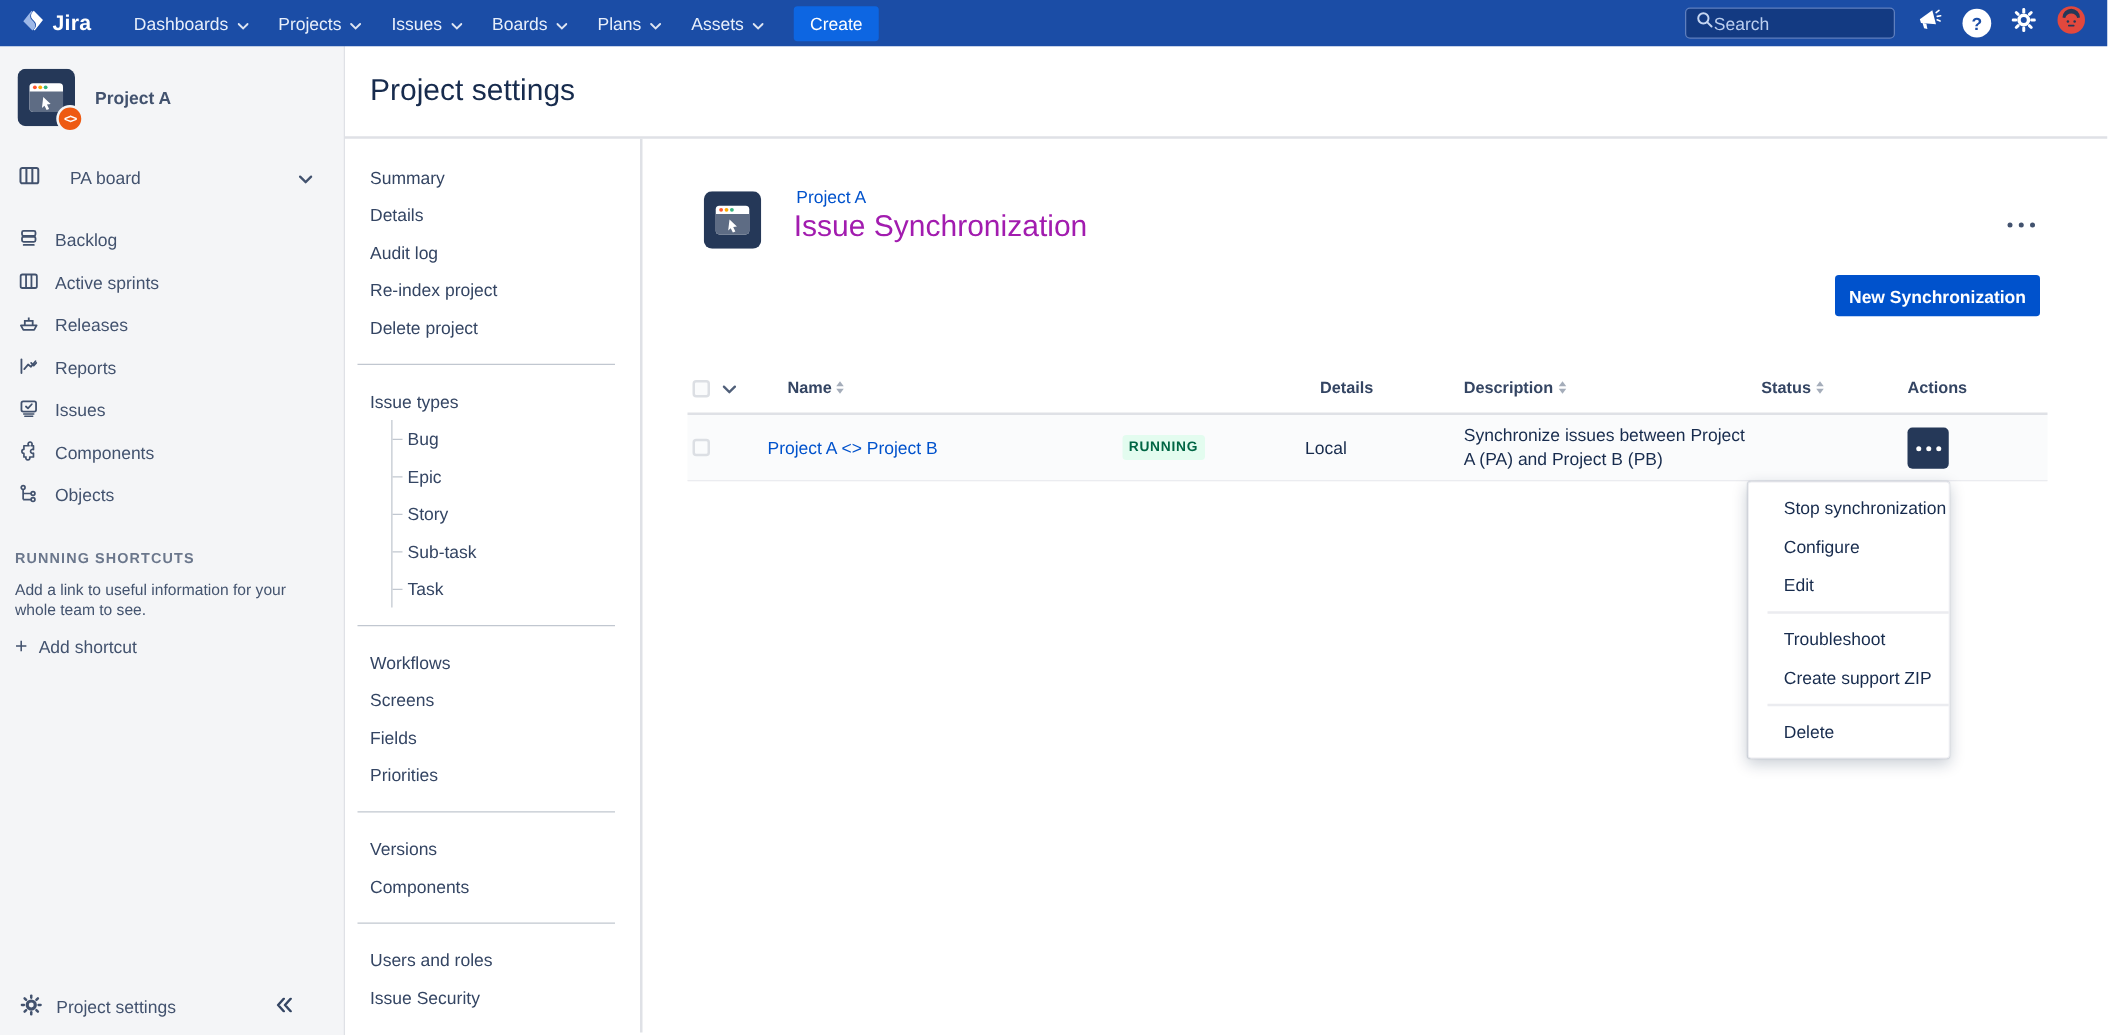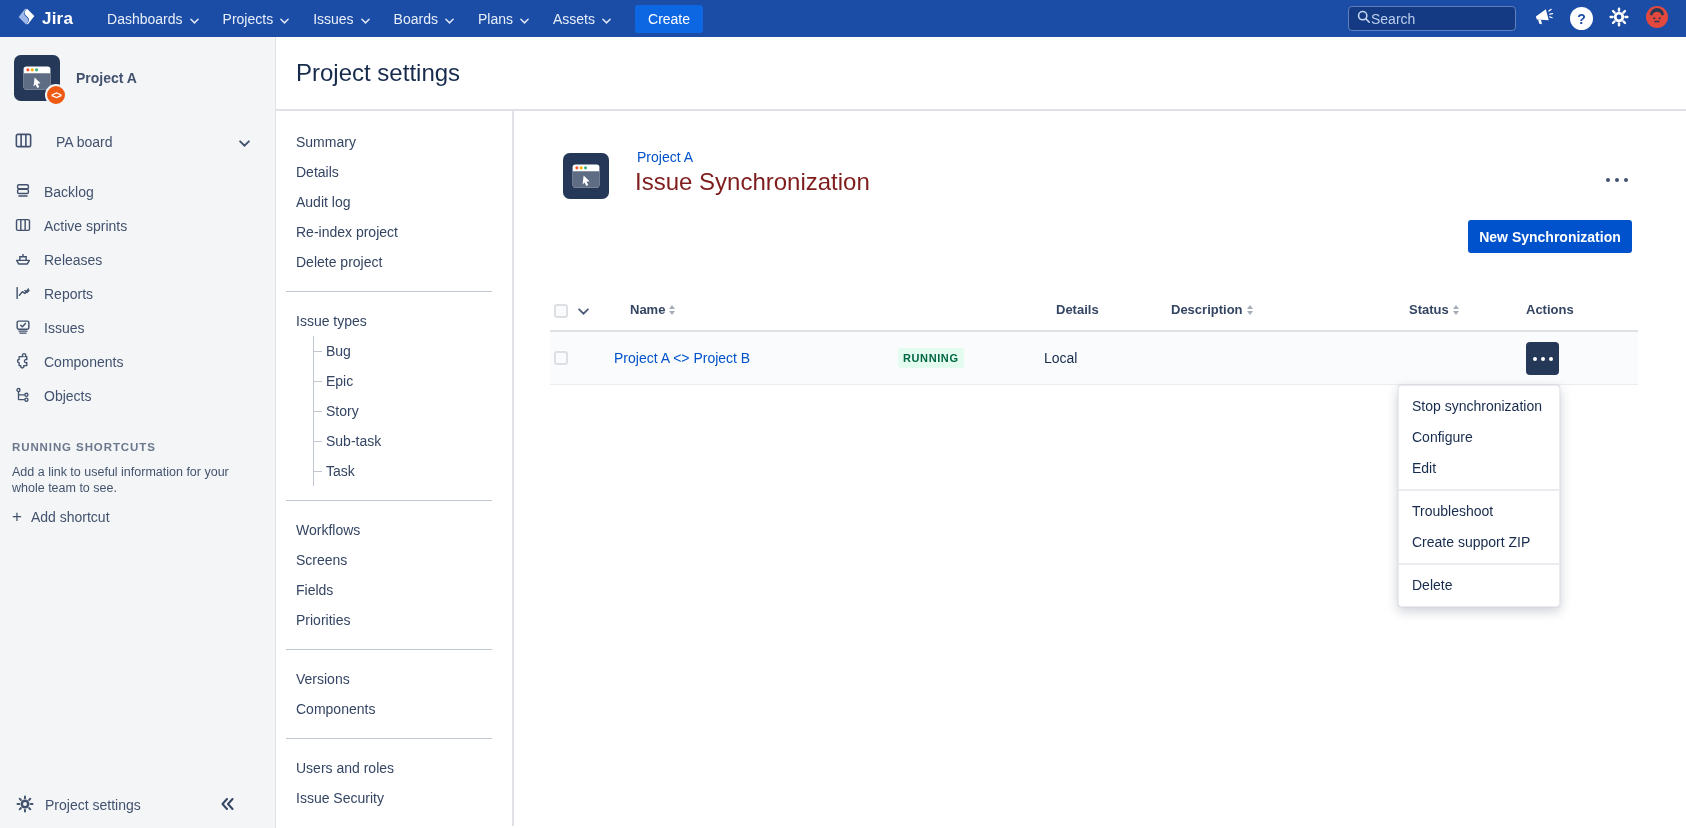--- a/index.html
+++ b/index.html
@@ -49,21 +49,21 @@
   .snav-item { font-size:14px; color:#344563; line-height:30px; }
   .nav-divider { height:1px; background:#C1C7D0; margin:14px 20px 14px -10px; }
   .tree { margin-left:17px; border-left:1px solid #C1C7D0; }
   .tree .snav-item { position:relative; padding-left:12px; }
   .tree .snav-item::before { content:""; position:absolute; left:0; top:50%; width:8px; height:1px; background:#C1C7D0; }
 
   
   #main { position:relative; flex:1; }
   .crumb-avatar { position:absolute; left:49px; top:42px; width:46px; height:46px; }
   .breadcrumb { position:absolute; left:123px; top:38px; font-size:14px; color:#0052CC; }
-  .page-title { position:absolute; left:121px; top:57px; font-size:24px; font-weight:500; color:#7f1d1d;text-align:right; }
+  .page-title { position:absolute; left:121px; top:57px; font-size:24px; font-weight:500; color:#a21caf;text-align:right; }
   .more-btn { position:absolute; left:1080px; top:56px; width:46px; height:26px; display:flex; align-items:center; justify-content:center; gap:5px; border-radius:3px; }
   .more-btn .dot { width:4px; height:4px; border-radius:50%; background:#42526E; }
   .new-sync-btn { position:absolute; left:954px; top:109px; width:164px; height:33px; background:#0052CC; color:#fff; border:none; border-radius:3px; font-size:14px; font-weight:700; font-family:"Liberation Sans",sans-serif; }
 
   .table-head { position:absolute; left:36px; top:182px; width:1088px; height:39px; border-bottom:2px solid #DFE1E6; }
   .th { position:absolute; top:9px; font-size:13px; font-weight:700; color:#344563; display:flex; align-items:center; gap:4px; }
   .sorter { display:inline-flex; flex-direction:column; gap:2px; }
   .sorter .up { width:0; height:0; border-left:3.5px solid transparent; border-right:3.5px solid transparent; border-bottom:4px solid #A5ADBA; }
   .sorter .dn { width:0; height:0; border-left:3.5px solid transparent; border-right:3.5px solid transparent; border-top:4px solid #A5ADBA; }
   .checkbox { width:14px; height:14px; border:2px solid #DCDFE4; border-radius:3px; background:#FAFBFC; }
@@ -71,21 +71,21 @@
   .table-row { position:absolute; left:36px; top:221px; width:1088px; height:53px; background:#FAFBFC; border-bottom:1px solid #EBECF0; }
   .cell-check { position:absolute; left:4px; top:19px; }
   .cell-name { position:absolute; left:64px; top:18px; font-size:14px; color:#0052CC; }
   .cell-details { position:absolute; left:494px; top:18px; font-size:14px; color:#172B4D; }
   .cell-desc { position:absolute; left:621px; top:7px; width:236px; font-size:14px; line-height:19px; color:#172B4D; }
   .status-badge { position:absolute; left:348px; top:16px; background:#E3FCEF; color:#006644; font-size:11px; font-weight:700; letter-spacing:.6px; padding:4px 5px; border-radius:3px; }
   .actions-btn { position:absolute; left:976px; top:10px; width:33px; height:33px; background:#253858; border:none; border-radius:4px; display:flex; align-items:center; justify-content:center; gap:4px; }
   .actions-btn .dot { width:4px; height:4px; border-radius:50%; background:#fff; }
 
   .context-menu { position:absolute; left:884px; top:274px; width:162px; background:#fff; border:1px solid #EBECF0; border-radius:3px; box-shadow:0 4px 12px rgba(9,30,66,.22), 0 0 1px rgba(9,30,66,.25); z-index:30; }
-  .menu-group { padding:5px 0; }
+  .menu-group { padding:5px 0;margin-left:15px; }
   .menu-group + .menu-group { border-top:2px solid #EBECF0; }
   .menu-item { height:31px; line-height:31px; padding:0 13px; font-size:14px; color:#172B4D; white-space:nowrap; }
 </style>
 </head>
 <body>
 
 <header id="topnav">
   <div class="nav-left">
     <div class="logo clickable">
       <span>
@@ -418,20 +418,21 @@
         </div>
         <div class="th" style="left:976px;">
           <span>Actions</span>
         </div>
       </div>
 
       <div class="table-row">
         <span class="checkbox clickable cell-check"></span>
         <a class="cell-name clickable">Project A &lt;&gt; Project B</a>
         <span class="cell-details">Local</span>
+        <div class="cell-desc">Synchronize issues between Project A (PA) and Project B (PB)</div>
         <span class="status-badge">RUNNING</span>
         <button class="actions-btn clickable">
           <span class="dot"></span>
             <span class="dot"></span>
             <span class="dot"></span>
         </button>
       </div>
 
       <div class="context-menu">
         <div class="menu-group">

